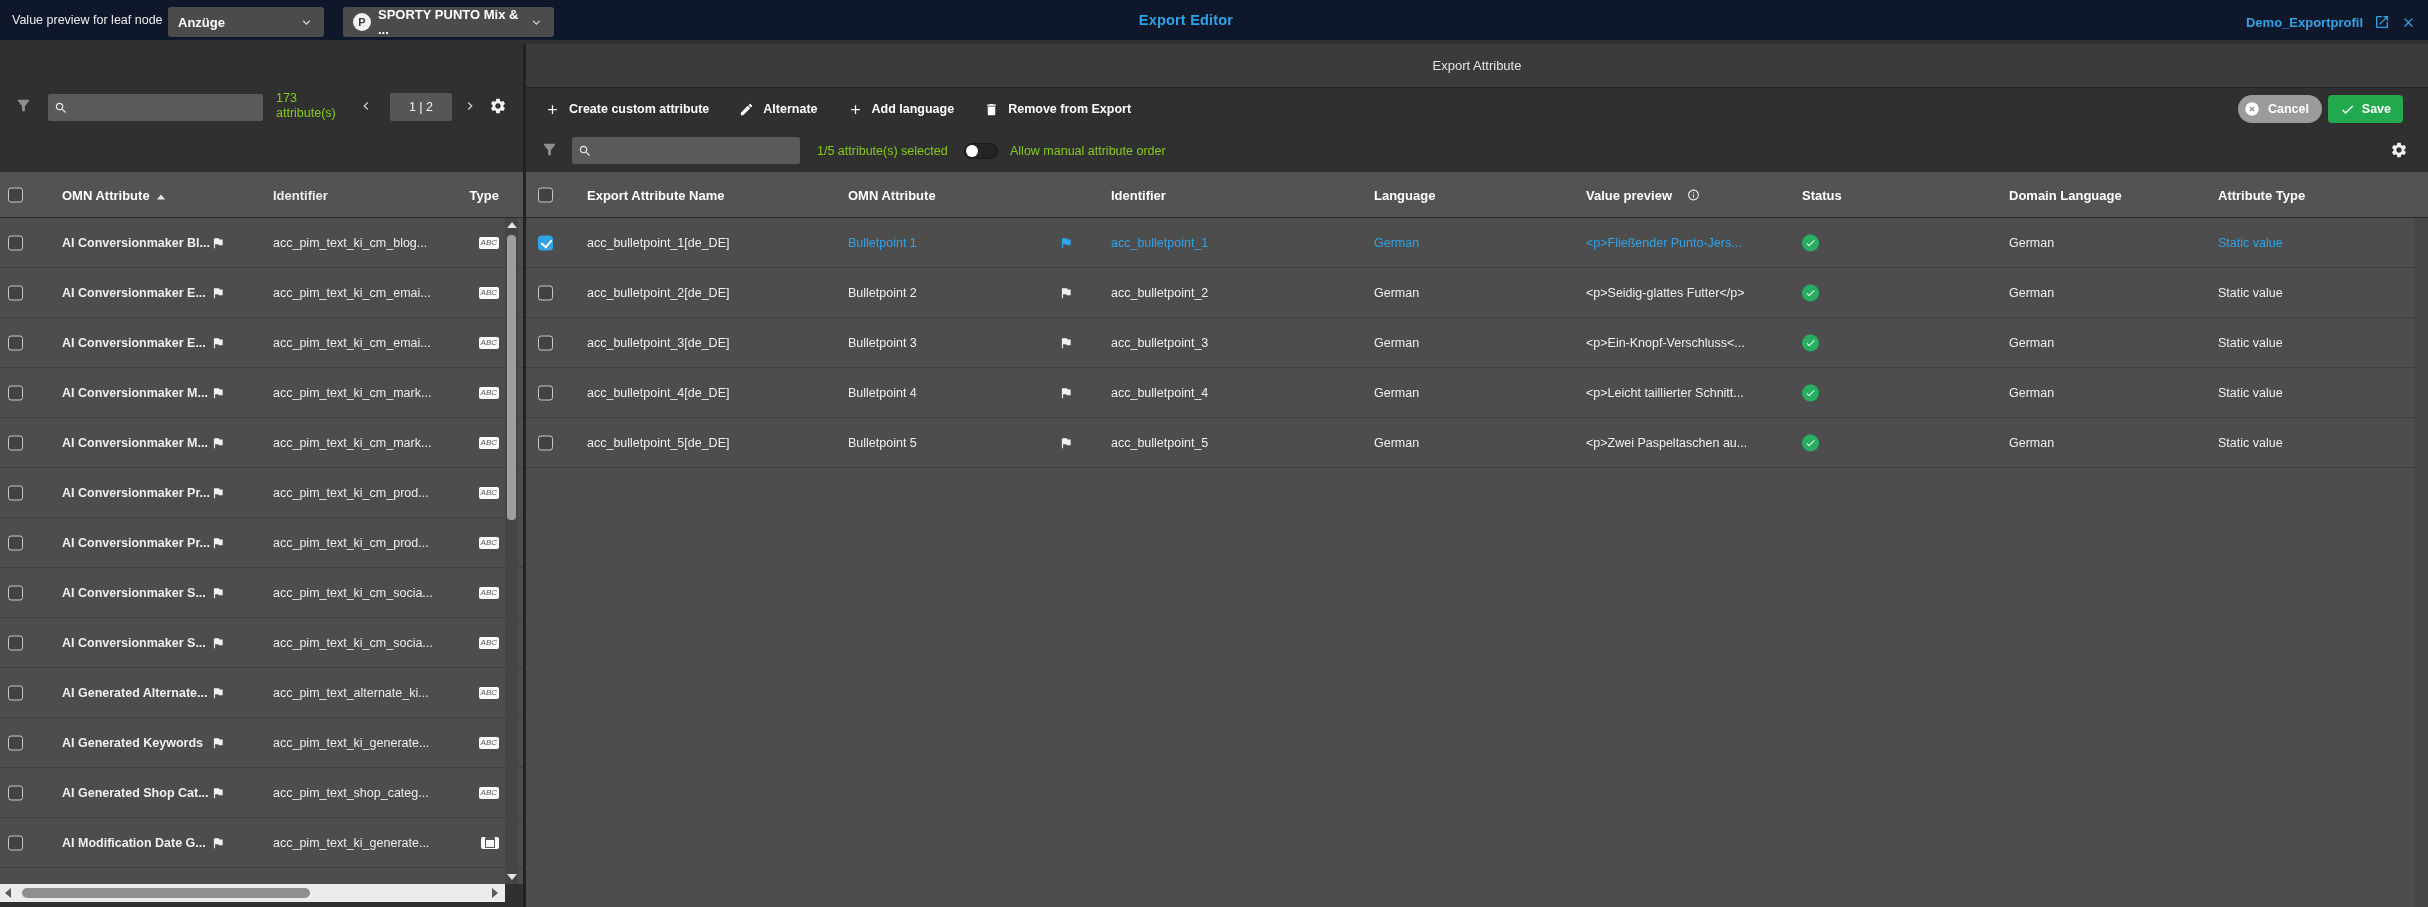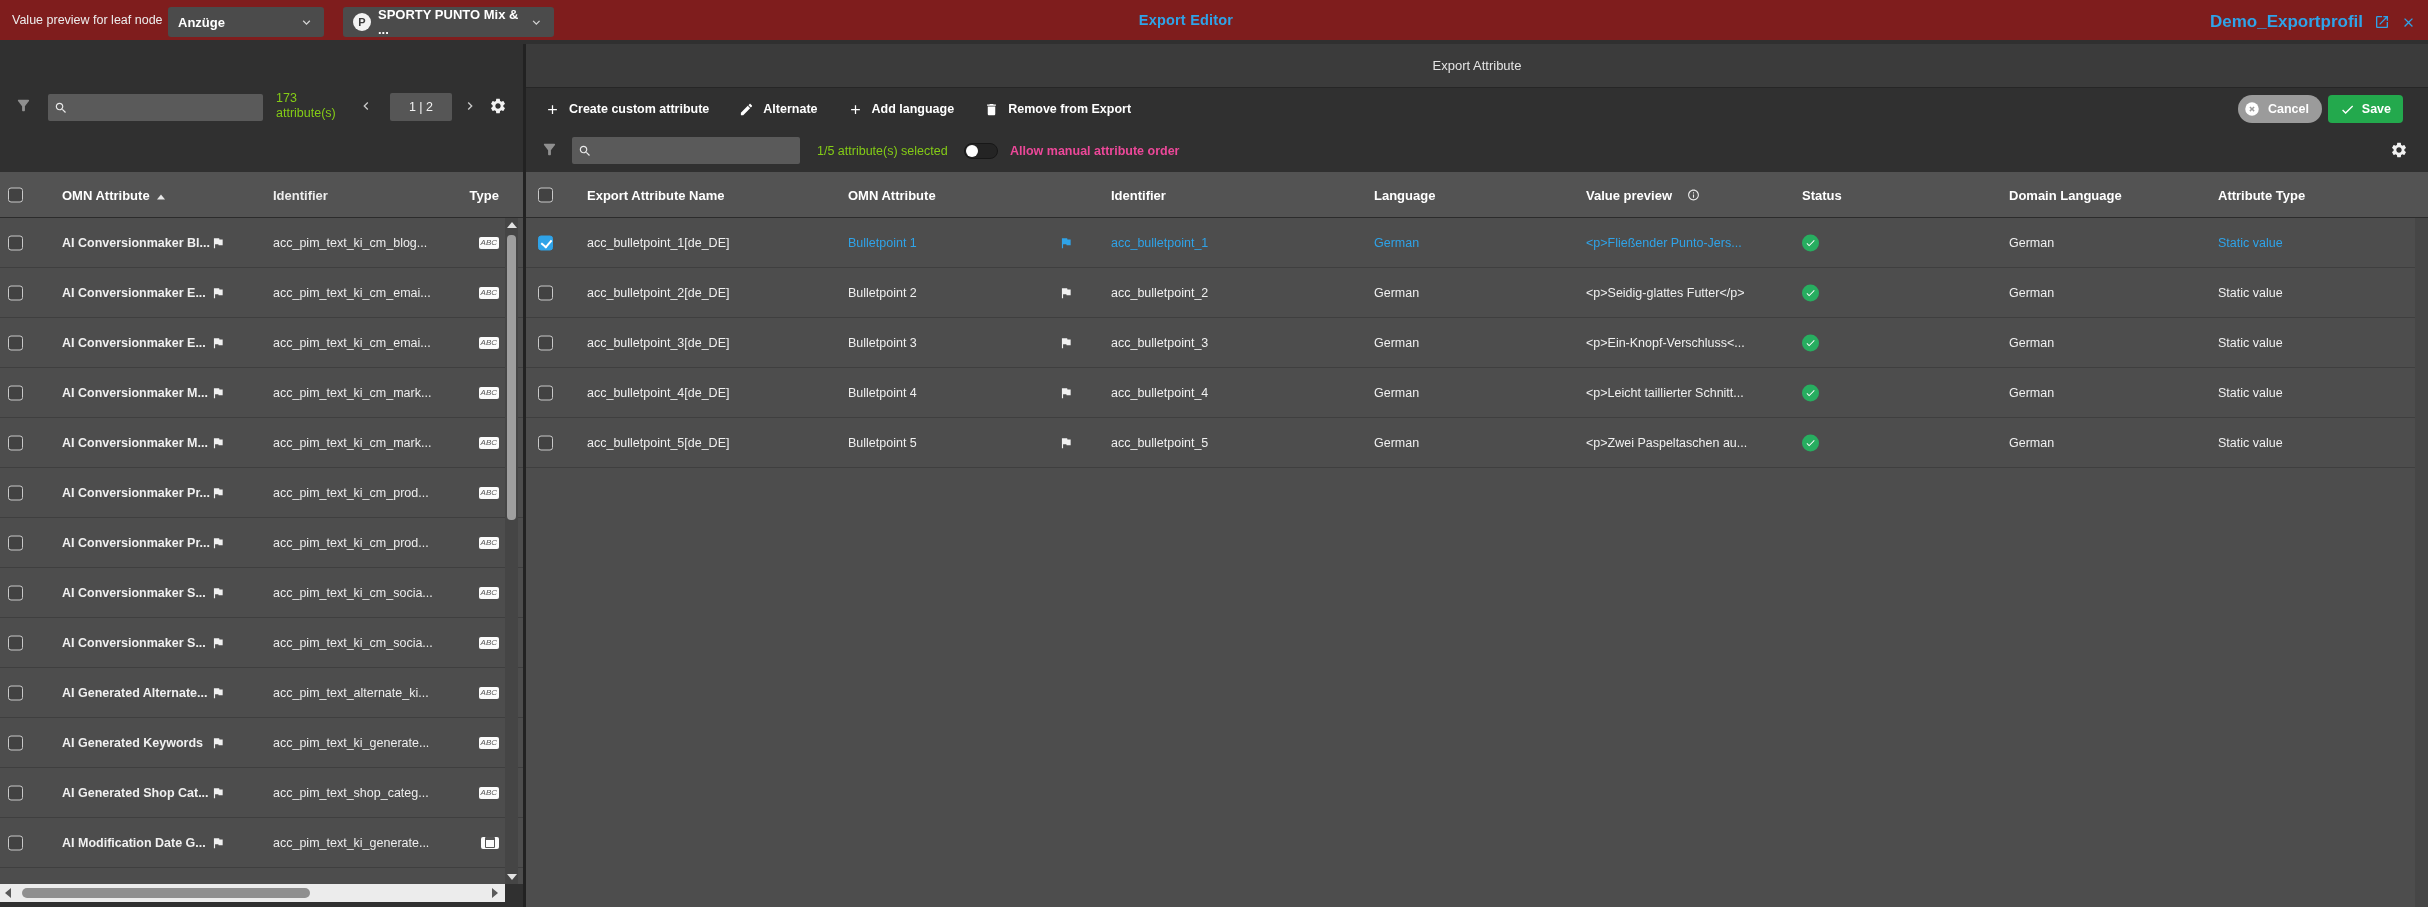--- a/index.html
+++ b/index.html
@@ -6,33 +6,33 @@
     --blue:#2fa3e8; --green:#27ae60; --green2:#23a94d; --gray:#9b9b9b;
     --rowbg:#4d4d4d; --sep:#3f3f3f; --headbg:#535353; --toolbg:#303030; --titlebg:#3b3b3b;
   }
   *{margin:0;padding:0;box-sizing:border-box}
   html,body{width:2428px;height:907px;overflow:hidden}
   body{position:relative;background:#303030;font-family:"Liberation Sans",sans-serif;font-size:12.5px;color:#f0f0f0;
        -webkit-font-smoothing:antialiased}
   svg{display:block}
 
   
-  .topbar{position:absolute;left:0;top:0;width:100%;height:40px;background:#7f1d1d}
+  .topbar{position:absolute;left:0;top:0;width:100%;height:40px;background:#0f172a}
   .tb-label{position:absolute;left:12px;top:50%;transform:translateY(-50%);color:#ededed}
   .dd{position:absolute;top:7px;height:30px;background:#4b4b4b;border-radius:3px;display:flex;align-items:center;
       padding:8px 10px;color:#fff;font-weight:600;font-size:13px;cursor:pointer}
   .dd1{left:168px;width:156px}
   .dd2{left:343px;width:211px}
   .dd .chev{margin-left:auto}
   .pbadge{width:18px;height:18px;border-radius:50%;background:#f2f2f2;color:#3c3c3c;font-weight:700;font-size:11px;
       display:flex;align-items:center;justify-content:center;margin-right:7px;flex:none}
   .tb-title{position:absolute;left:1186px;top:50%;transform:translate(-50%,-50%);color:var(--blue);
       font-weight:700;font-size:14.5px;letter-spacing:.2px}
   .tb-right{position:absolute;right:12px;top:0;height:44px;display:flex;align-items:center;gap:11px}
-  .tb-profile{color:var(--blue);font-weight:700;font-size:17px}
+  .tb-profile{color:var(--blue);font-weight:700;font-size:13px}
   .icbtn{cursor:pointer;display:flex;align-items:center}
 
   
   .lpanel{position:absolute;left:0;top:44px;width:523px;bottom:0;background:var(--toolbg);overflow:hidden}
   .divider{position:absolute;left:523px;top:44px;width:3px;bottom:0;background:#222}
   .rpanel{position:absolute;left:526px;top:44px;right:0;bottom:0;background:var(--toolbg);overflow:hidden}
   .ptitle{position:absolute;top:0;left:0;right:0;height:44px;background:var(--titlebg);border-bottom:1px solid #262626;
       display:flex;align-items:center;justify-content:center;color:#e4e4e4;font-size:13px}
 
   
@@ -96,21 +96,21 @@
   .tbtn+.tbtn{margin-left:30px}
   .btn-cancel{position:absolute;right:106px;top:7px;height:28px;border-radius:14px;background:var(--gray);color:#fff;
       display:flex;align-items:center;gap:7px;padding:0 13px 0 5px;font-weight:700;cursor:pointer}
   .btn-save{position:absolute;right:25px;top:7px;height:28px;border-radius:4px;background:var(--green2);color:#fff;
       display:flex;align-items:center;gap:7px;padding:0 12px;font-weight:700;cursor:pointer}
   .r-filterrow{position:absolute;left:0;right:8px;top:86px;height:42px}
   .r-funnel{position:absolute;left:15px;top:11px}
   .r-search{position:absolute;left:46px;top:7px;width:228px;height:27px}
   .r-selinfo{position:absolute;left:291px;top:50%;transform:translateY(-50%)}
   .r-toggle{left:438px;top:13px}
-  .r-togglelabel{position:absolute;left:484px;top:50%;transform:translateY(-50%);font-weight:700;color:#ec4899}
+  .r-togglelabel{position:absolute;left:484px;top:50%;transform:translateY(-50%);font-weight:400;color:#84cc16}
   .r-gear{position:absolute;right:12px;top:11px;cursor:pointer}
   .c-check{left:12px;top:50%;transform:translateY(-50%)}
   .c-name{left:61px}
   .c-omn{left:322px}
   .c-flag{left:533px;color:#f0f0f0}
   .c-id{left:585px}
   .c-lang{left:848px}
   .c-prev{left:1060px}
   .c-status{left:1276px}
   .c-domain{left:1483px}

